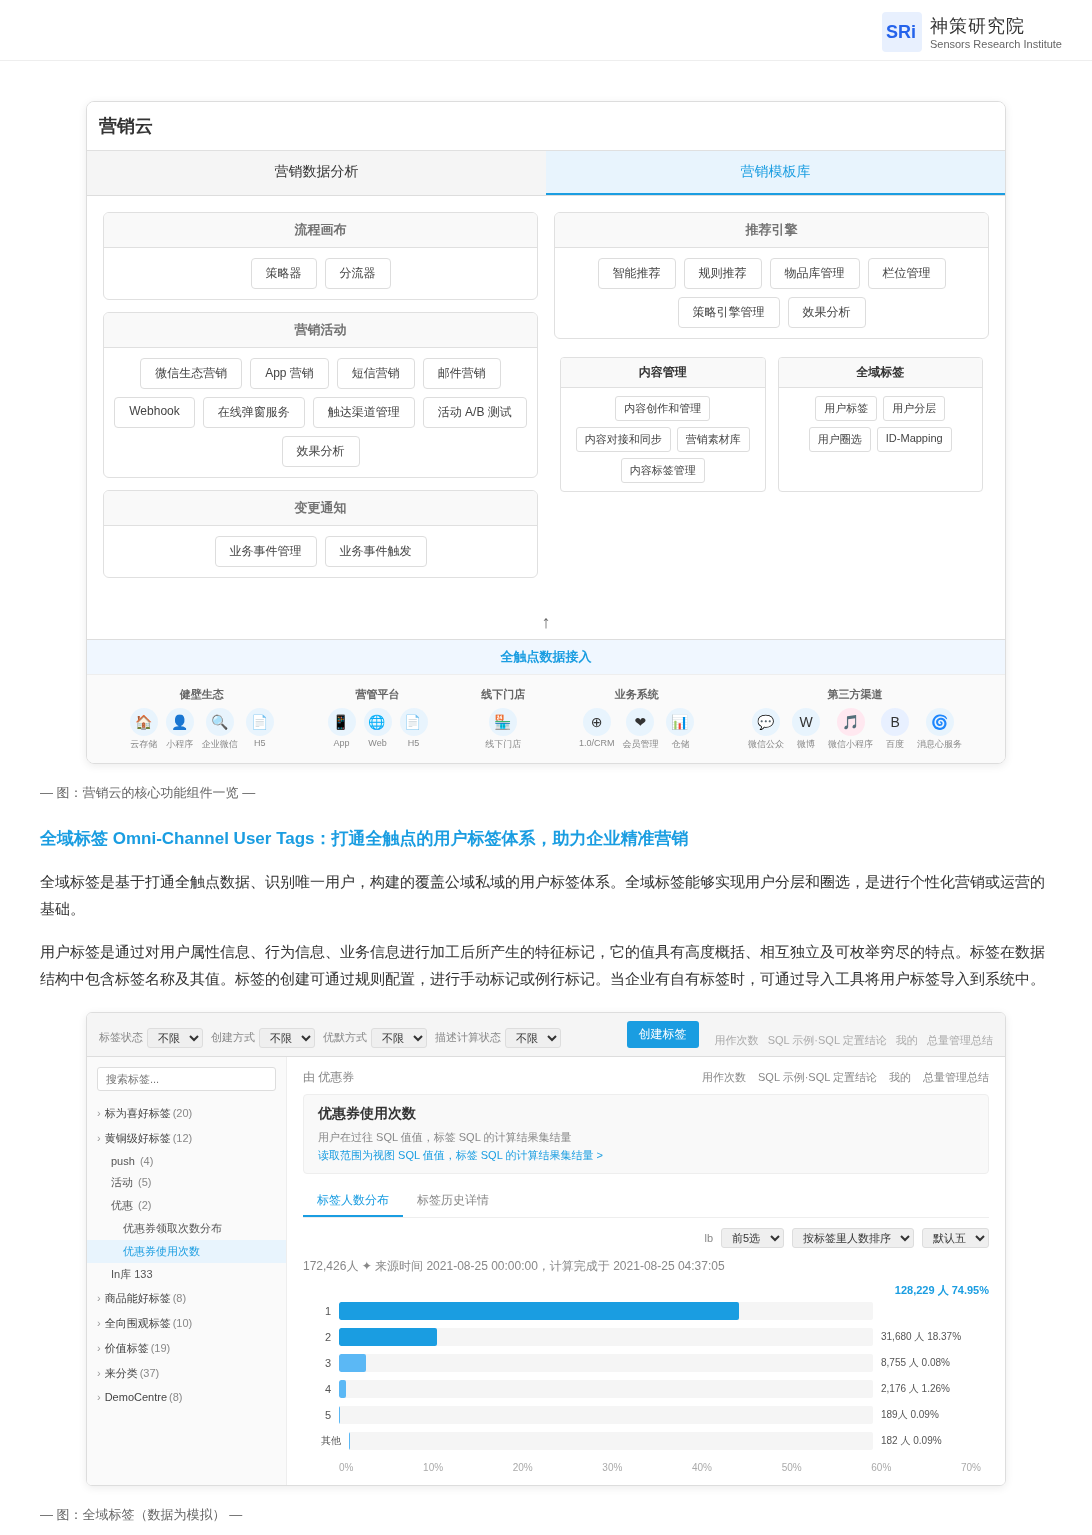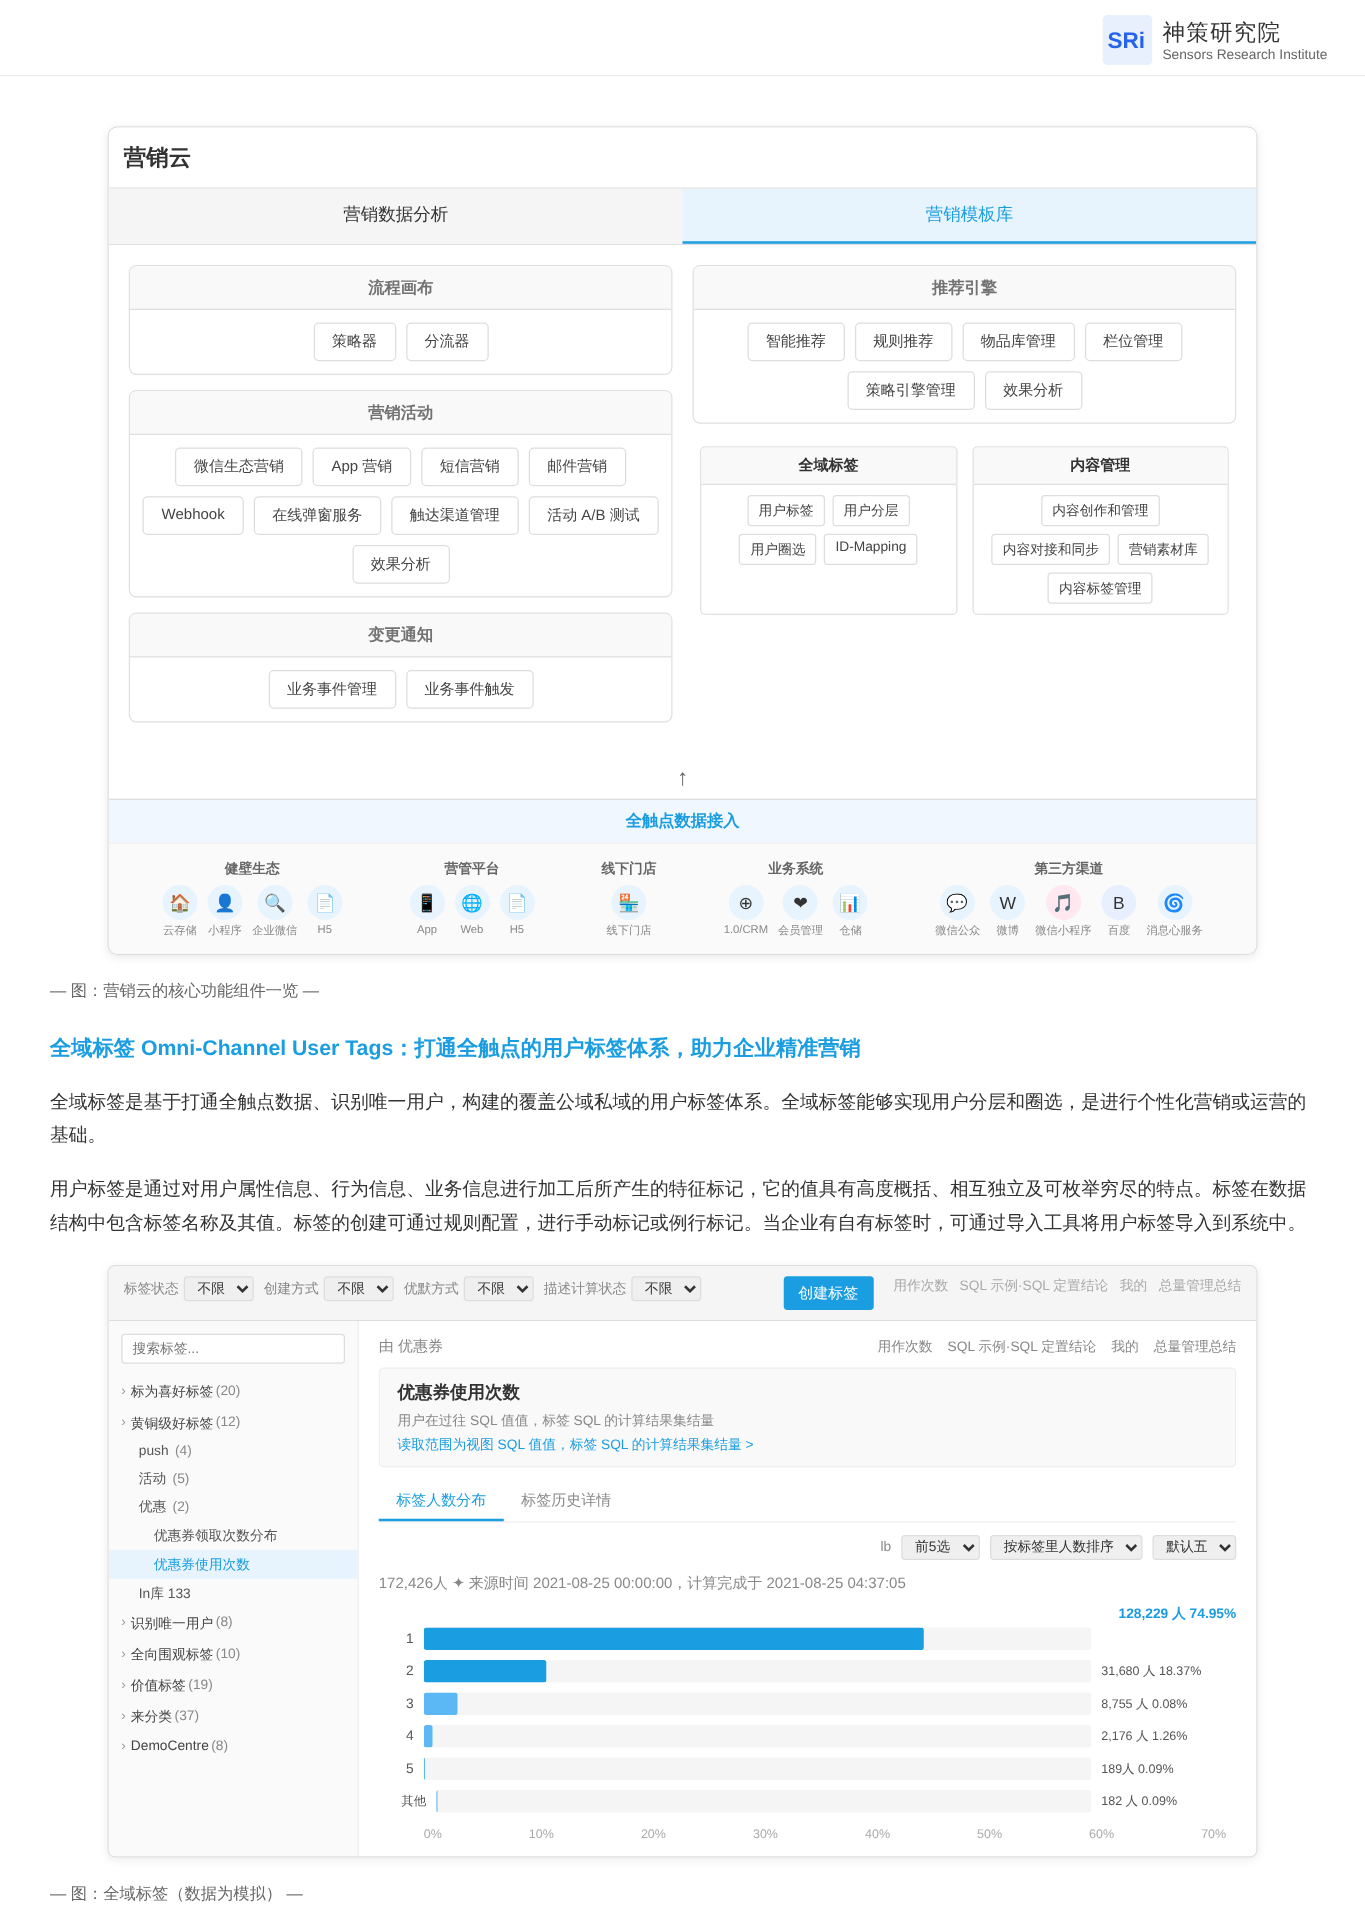--- a/index.html
+++ b/index.html
@@ -267,21 +267,21 @@
       margin: 20px auto;
       max-width: 920px;
       overflow: hidden;
       box-shadow: 0 2px 8px rgba(0,0,0,0.08);
     }
 
     .screenshot-toolbar {
       background: #f5f5f5;
       padding: 8px 12px;
       display: flex;
-      align-items: flex-start;
+      align-items: flex-end;
       gap: 8px;
       border-bottom: 1px solid #ddd;
       flex-wrap: wrap;
     }
     .toolbar-item {
       display: flex;
       align-items: center;
       gap: 4px;
       font-size: 12px;
       color: #555;
@@ -574,37 +574,37 @@
             <div class="diagram-item">规则推荐</div>
             <div class="diagram-item">物品库管理</div>
             <div class="diagram-item">栏位管理</div>
             <div class="diagram-item">策略引擎管理</div>
             <div class="diagram-item">效果分析</div>
           </div>
         </div>
 
         <div class="diagram-section-row">
           <div class="diagram-section-half">
+            <div class="diagram-section-half-title">内容管理</div>
+            <div class="diagram-section-half-content">
+              <div class="diagram-item-sm">内容创作和管理</div>
+              <div class="diagram-item-sm">内容对接和同步</div>
+              <div class="diagram-item-sm">营销素材库</div>
+              <div class="diagram-item-sm">内容标签管理</div>
+            </div>
+          </div>
+          <div class="diagram-section-half">
             <div class="diagram-section-half-title">全域标签</div>
             <div class="diagram-section-half-content">
               <div class="diagram-item-sm">用户标签</div>
               <div class="diagram-item-sm">用户分层</div>
               <div class="diagram-item-sm">用户圈选</div>
               <div class="diagram-item-sm">ID-Mapping</div>
             </div>
           </div>
-          <div class="diagram-section-half">
-            <div class="diagram-section-half-title">内容管理</div>
-            <div class="diagram-section-half-content">
-              <div class="diagram-item-sm">内容创作和管理</div>
-              <div class="diagram-item-sm">内容对接和同步</div>
-              <div class="diagram-item-sm">营销素材库</div>
-              <div class="diagram-item-sm">内容标签管理</div>
-            </div>
-          </div>
         </div>
       </div>
     </div>
 
     <div class="arrow-down">↑</div>
 
     <div class="diagram-bottom-bar">全触点数据接入</div>
 
     <div class="diagram-icons-row">
       <div class="icon-group">
@@ -771,21 +771,21 @@
           <span>优惠券领取次数分布</span>
         </div>
         <div class="sidebar-sub-item" style="padding-left:36px;background:#e8f4fd;color:#1a9de1;">
           <span>优惠券使用次数</span>
         </div>
         <div class="sidebar-sub-item">
           <span>In库 133</span>
         </div>
         <div class="sidebar-item-row">
           <span class="arrow">›</span>
-          <span>识别唯一用户</span>
+          <span>商品能好标签</span>
           <span class="sidebar-item-count">(8)</span>
         </div>
         <div class="sidebar-item-row">
           <span class="arrow">›</span>
           <span>全向围观标签</span>
           <span class="sidebar-item-count">(10)</span>
         </div>
         <div class="sidebar-item-row">
           <span class="arrow">›</span>
           <span>价值标签</span>

